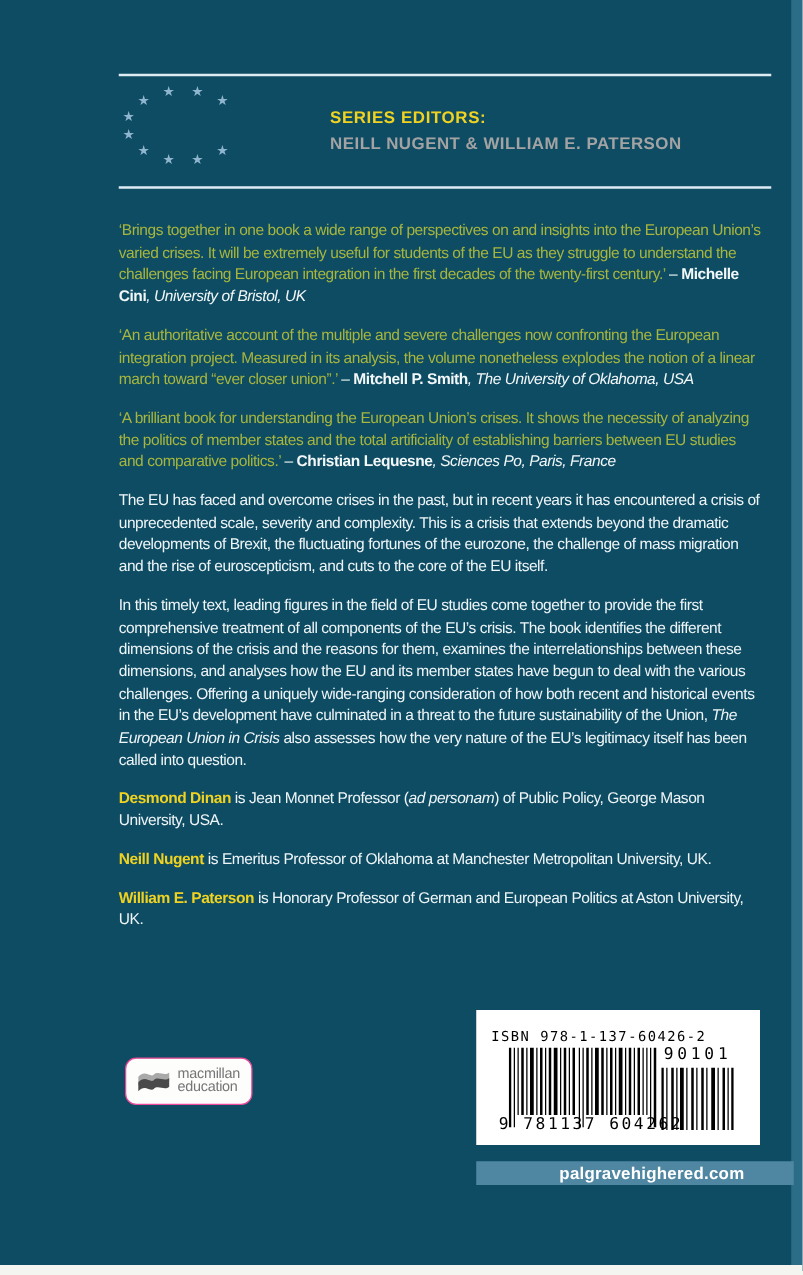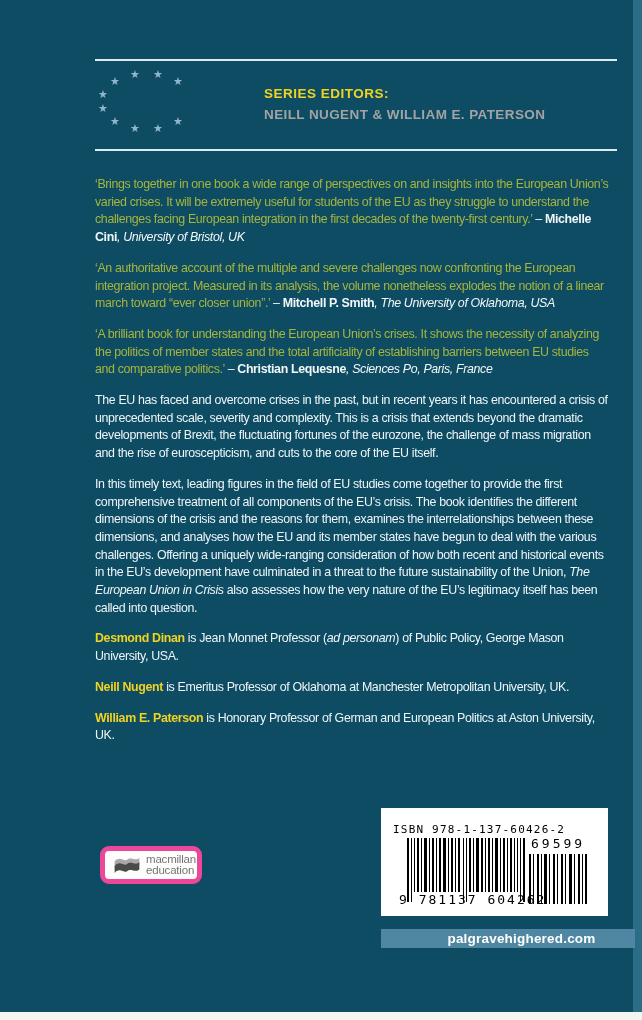--- a/index.html
+++ b/index.html
@@ -38,21 +38,21 @@
   .quote .attr-affil{color:#f2f7f8;font-style:italic;}
   .body-text{color:#eef5f7;}
   .body-text .italic{font-style:italic;}
   p.para-first{margin-top:7px;}
   .bio{color:#eef5f7;margin-bottom:18px;}
   .bio .bio-name{color:#f0d321;font-weight:bold;}
   .bio .italic{font-style:italic;}
   
   .macmillan-box{
     position:absolute;left:100px;top:846px;width:102px;height:38px;
-    background:#fdfdfc;border:5px solid #ec4899;border-radius:9px;
+    background:#fdfdfc;border:1px solid #ec4899;border-radius:9px;
     box-sizing:border-box;display:flex;align-items:center;padding-left:7px;
   }
   .macmillan-text{color:#757575;font-size:11.5px;line-height:11px;margin-left:4px;letter-spacing:-0.2px;}
   .palgrave-wordmark{
     position:absolute;left:212px;top:844px;
     color:#fbfdfd;font-size:33px;line-height:40px;letter-spacing:.5px;font-weight:400;
   }
   
   .barcode-box{position:absolute;left:381px;top:808px;width:227px;height:108px;background:#fff;}
   .isbn-label{
@@ -173,21 +173,21 @@
           <rect x="96" width="2" height="54"></rect>
         <rect x="100" width="1" height="54"></rect>
           <rect x="103" width="2" height="54"></rect>
         <rect x="107" width="1" height="54"></rect>
           <rect x="110" width="1" height="54"></rect>
         <rect x="113" width="1" height="64"></rect>
           <rect x="116" width="2" height="64"></rect>
       </g>
     </svg>
     <div class="barcode-digits">9 781137 604262</div>
-    <div class="addon-digits">69599</div>
+    <div class="addon-digits">90101</div>
     <svg class="bars-addon" width="58" height="50" viewBox="0 0 58 50">
       <g fill="#000">
         <rect x="0" width="2" height="50"></rect>
           <rect x="4" width="1" height="50"></rect>
         <rect x="8" width="2" height="50"></rect>
           <rect x="12" width="1" height="50"></rect>
         <rect x="15" width="3" height="50"></rect>
           <rect x="20" width="1" height="50"></rect>
         <rect x="24" width="2" height="50"></rect>
           <rect x="28" width="1" height="50"></rect>

